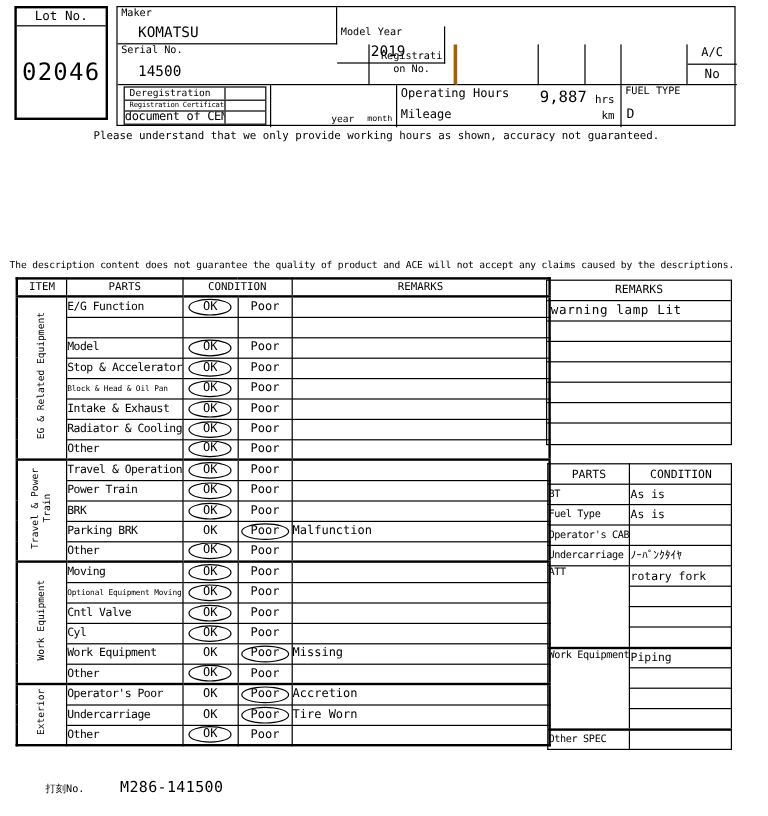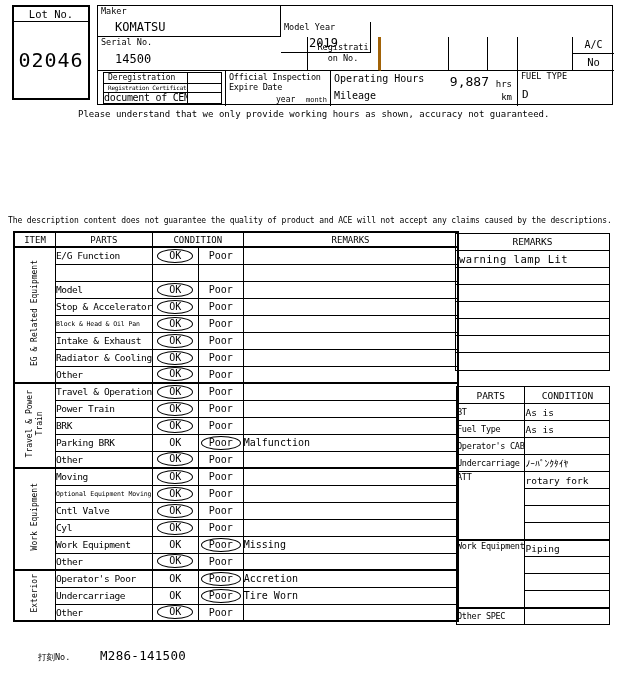--- a/index.html
+++ b/index.html
@@ -150,22 +150,20 @@
           <div class="dg-r"></div>
         </div>
         <div class="dg-row" id="dg-2">
           <div class="dg-l">document of CEMA</div>
           <div class="dg-r"></div>
         </div>
       </div>
     </div>
 
     <div class="cell" id="c-oinsp">
-      <div id="oinsp-label">Official Inspection
-Expire Date</div>
       <span id="oinsp-year">year</span>
       <span id="oinsp-month">month</span>
     </div>
 
     <div class="cell" id="c-ophours">
       <span id="ophours-label">Operating Hours</span>
       <span id="ophours-value">9,887</span>
       <span id="ophours-unit">hrs</span>
       <span id="mileage-label">Mileage</span>
       <span id="mileage-unit">km</span>

